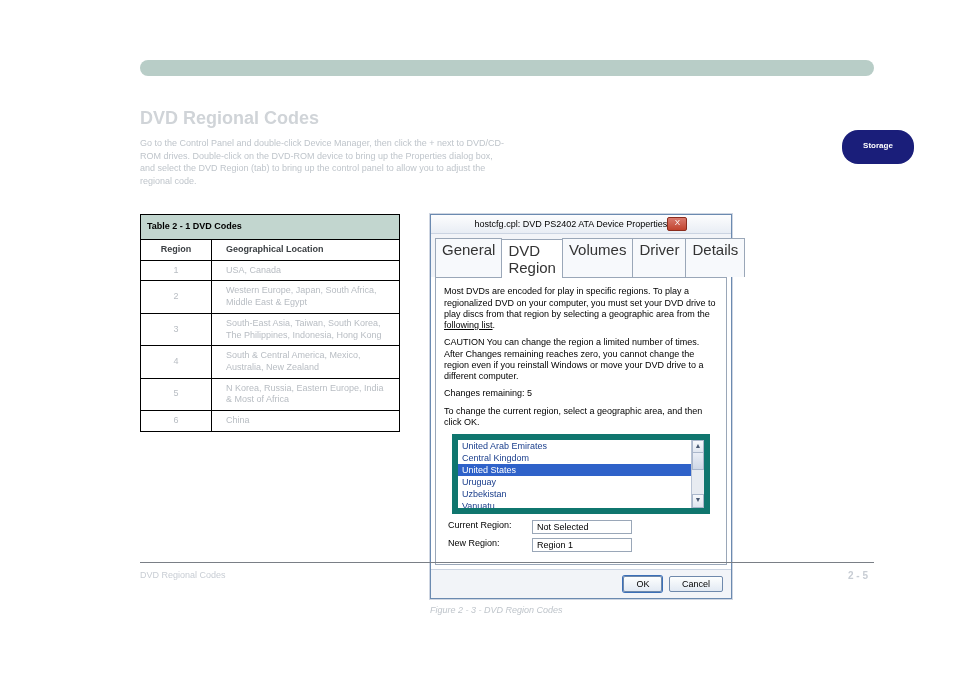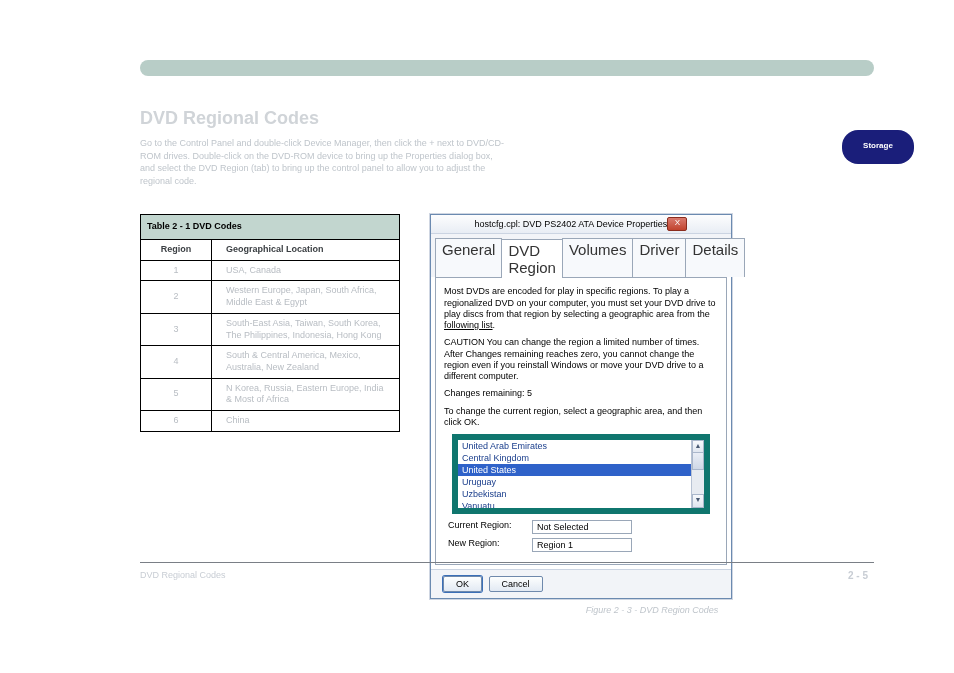--- a/index.html
+++ b/index.html
@@ -28,24 +28,24 @@
   .listbox{border:6px solid #0f766e;height:68px;overflow:hidden;position:relative;margin:6px 8px}
   .listinner{padding:0}
   .listitem{padding:1px 4px;color:#1a3e8c}
   .listitem.sel{background:#2f62c9;color:#fff}
   .scrollbar{position:absolute;right:0;top:0;bottom:0;width:12px;background:#e7ebf1;border-left:1px solid #b7c2d3}
   .scrollbtn{height:12px;background:linear-gradient(#f7f9fc,#dfe5ef);border:1px solid #aab7cb;font-size:7px;text-align:center;line-height:10px;color:#4a5a73}
   .scrollthumb{position:absolute;top:12px;left:0;right:0;height:16px;background:linear-gradient(#eaeef6,#cfd8e6);border:1px solid #aab7cb}
   .fieldrow{display:flex;align-items:flex-start;margin:4px 4px;gap:6px}
   .fieldrow label{width:78px}
   .fieldbox{border:1px solid #9aa7b8;background:#fff;padding:1px 4px;min-width:90px;font-size:9px}
-  .btnrow{text-align:left;padding:6px 8px;background:#f2f4f8;border-top:1px solid #cbd4e2}
+  .btnrow{text-align:right;padding:6px 8px;background:#f2f4f8;border-top:1px solid #cbd4e2}
   .btn{display:inline-block;border:1px solid #6f89ac;background:linear-gradient(#fdfefe,#e2e9f3);padding:2px 12px;font-size:9px;border-radius:2px;margin-left:4px;color:#000}
   .btn.def{box-shadow:0 0 0 1px #3b6fb7}
-  .caption{font-size:9px;font-style:italic;color:#bfc5cb;text-align:center;margin-top:6px}
+  .caption{font-size:9px;font-style:italic;color:#bfc5cb;text-align:left;margin-top:6px}
   .pagefoot{position:absolute;left:140px;right:80px;top:562px;border-top:1px solid #7a7f86}
   .footnum{position:absolute;right:86px;top:570px;font-size:10px;font-weight:bold;color:#c8cdd4}
   .foottxt{position:absolute;left:140px;top:570px;font-size:9px;color:#c8cdd4}
   .sidebadge{position:absolute;right:40px;top:130px;width:72px;height:34px;background:#1a1e7a;border-radius:16px}
   .sidebadge span{display:block;color:#fff;font-size:8px;font-weight:bold;text-align:center;line-height:1.1;padding-top:6px}
   .tbl td{color:#3b3f43}
   .tbl .faint{color:#b8bdc3}
 </style>
 </head>
 <body>

